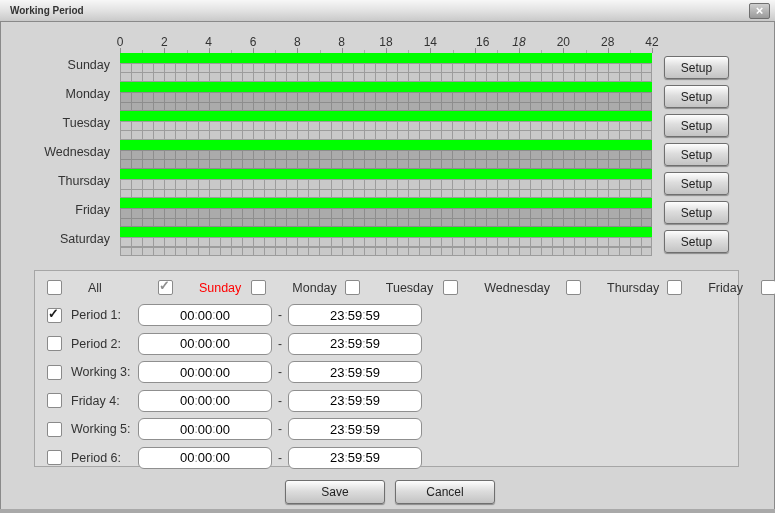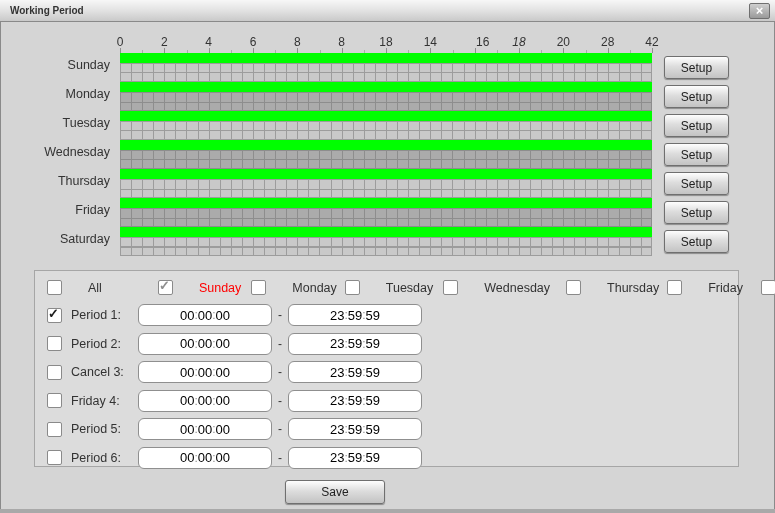--- a/index.html
+++ b/index.html
@@ -294,21 +294,21 @@
             <span class="t em">59</span>
             <span class="colon">:</span>
             <span class="t es">59</span>
     </div>
   </div>
 
   <div class="period-row">
     <div class="checkbox">
       <span class="check"></span>
     </div>
-    <span class="p-label">Cancel 3:</span>
+    <span class="p-label">Working 3:</span>
     <div class="timebox">
       <span class="t sh">00</span>
             <span class="colon">:</span>
             <span class="t sm">00</span>
             <span class="colon">:</span>
             <span class="t ss">00</span>
     </div>
     <span class="dash">-</span>
     <div class="timebox">
       <span class="t eh">23</span>
@@ -338,21 +338,21 @@
             <span class="t em">59</span>
             <span class="colon">:</span>
             <span class="t es">59</span>
     </div>
   </div>
 
   <div class="period-row">
     <div class="checkbox">
       <span class="check"></span>
     </div>
-    <span class="p-label">Period 5:</span>
+    <span class="p-label">Working 5:</span>
     <div class="timebox">
       <span class="t sh">00</span>
             <span class="colon">:</span>
             <span class="t sm">00</span>
             <span class="colon">:</span>
             <span class="t ss">00</span>
     </div>
     <span class="dash">-</span>
     <div class="timebox">
       <span class="t eh">23</span>
@@ -381,15 +381,16 @@
             <span class="colon">:</span>
             <span class="t em">59</span>
             <span class="colon">:</span>
             <span class="t es">59</span>
     </div>
   </div>
 </div>
   </div>
 
   <button class="btn save-btn">Save</button>
+  <button class="btn cancel-btn">Cancel</button>
 
   <div class="bottom-edge"></div>
 </div>
 
 </body></html>

